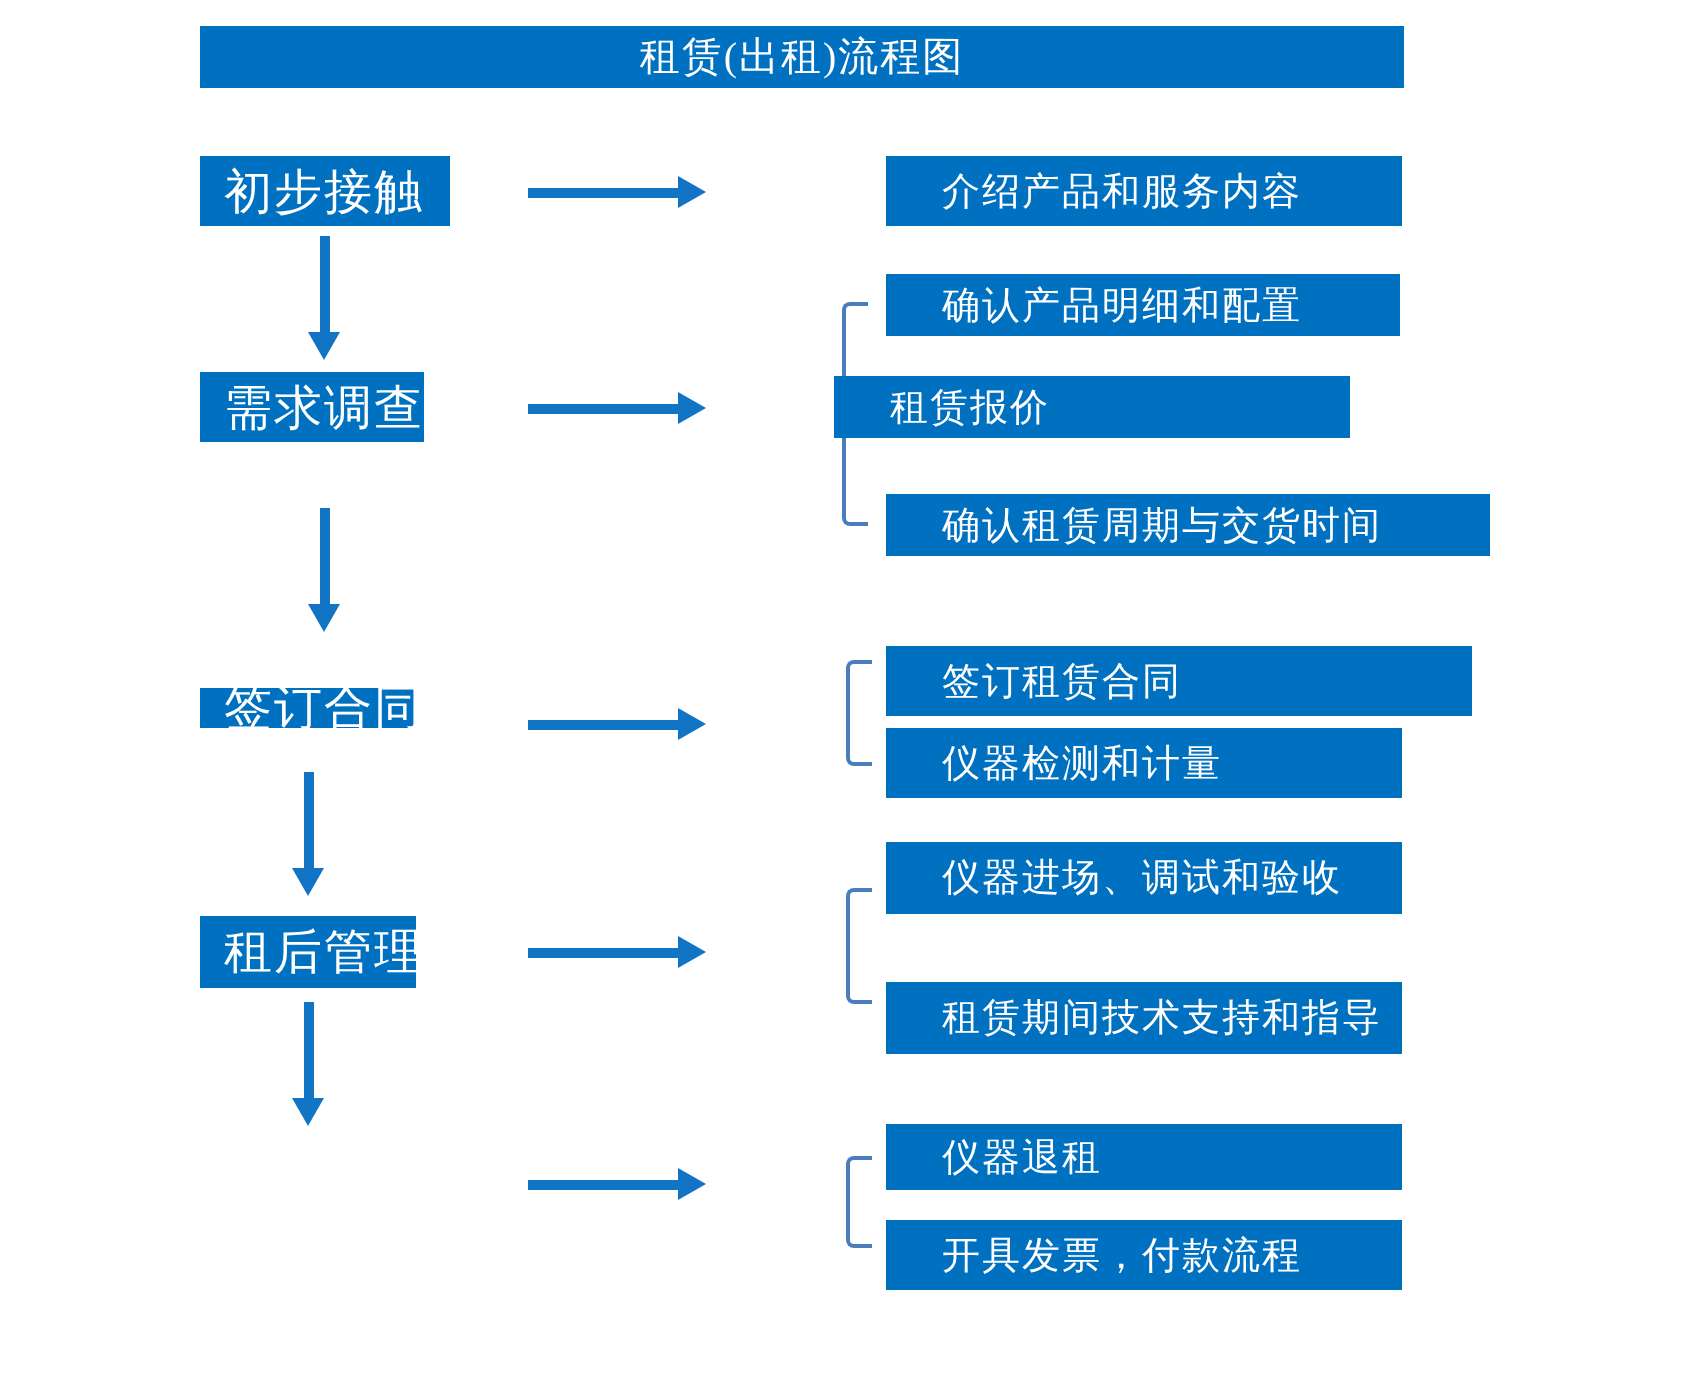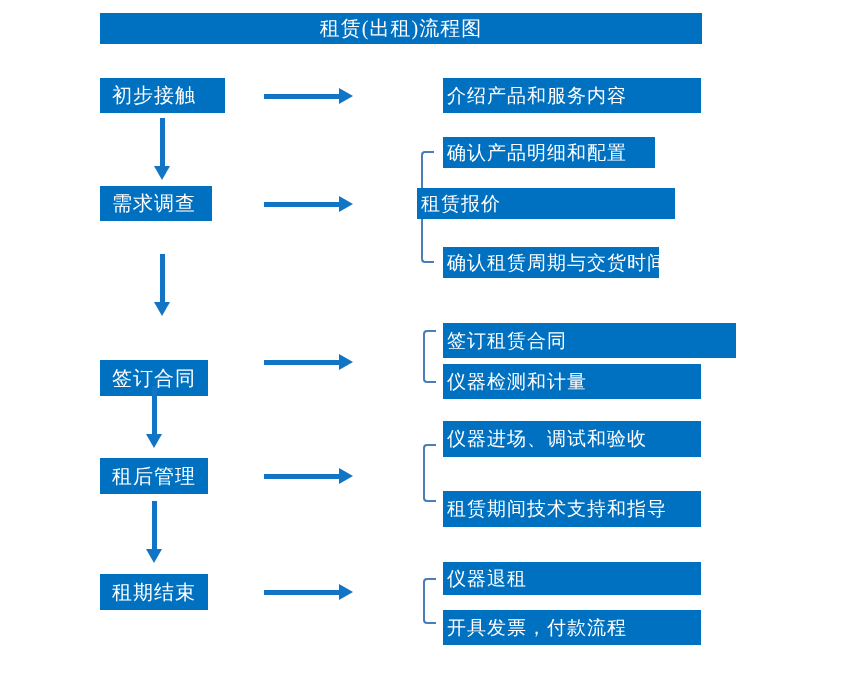--- a/index.html
+++ b/index.html
@@ -9,22 +9,22 @@
   .canvas{
     position:relative; width:844px; height:688px; background:var(--bg);
     font-family:"Liberation Serif","DejaVu Serif",serif; overflow:hidden;
   }
   .box{
     position:absolute; background:var(--fill); color:var(--txt);
     font-weight:normal; display:flex; align-items:center;
     box-sizing:border-box; white-space:nowrap; letter-spacing:1px;
   }
   .titlebar{ justify-content:center; font-size:20px; }
-  .stage{ padding-left:12px; font-size:20px; }
-  .detail{ padding-left:4px; font-size:19px; }
+  .stage{ padding-left:12px; font-size:24px; }
+  .detail{ padding-left:28px; font-size:19px; }
   .harrow{ position:absolute; display:flex; align-items:center; height:16px; }
   .harrow .shaft{ width:75px; height:5px; background:var(--arrow); }
   .harrow .head{ width:0; height:0; border-left:14px solid var(--arrow);
                  border-top:8px solid transparent; border-bottom:8px solid transparent; }
   .varrow{ position:absolute; display:flex; flex-direction:column; align-items:center; width:16px; }
   .varrow .shaft{ width:5px; flex:1; background:var(--arrow); }
   .varrow .head{ width:0; height:0; border-top:14px solid var(--arrow);
                  border-left:8px solid transparent; border-right:8px solid transparent; }
   .bracket{ position:absolute; width:13px; box-sizing:border-box;
             border:2px solid var(--bracket); border-right:none;
@@ -48,30 +48,30 @@
     <span class="shaft"></span>
     <span class="head"></span>
   </div>
 
   <div class="box stage" style="left:100px;top:186px;width:112px;height:35px">需求调查</div>
   <div class="harrow" style="left:264px;top:196px">
     <span class="shaft"></span>
     <span class="head"></span>
   </div>
   <div class="bracket" style="left:421px;top:151px;height:112px"></div>
-  <div class="box detail" style="left:443px;top:137px;width:212px;height:31px">确认产品明细和配置</div>
+  <div class="box detail" style="left:443px;top:137px;width:257px;height:31px">确认产品明细和配置</div>
   <div class="box detail" style="left:417px;top:188px;width:258px;height:31px">租赁报价</div>
-  <div class="box detail" style="left:443px;top:247px;width:216px;height:31px">确认租赁周期与交货时间</div>
+  <div class="box detail" style="left:443px;top:247px;width:302px;height:31px">确认租赁周期与交货时间</div>
 
   <div class="varrow" style="left:154px;top:254px;height:62px">
     <span class="shaft"></span>
     <span class="head"></span>
   </div>
 
-  <div class="box stage" style="left:100px;top:360px;width:108px;height:36px">签订合同</div>
+  <div class="box stage" style="left:100px;top:344px;width:108px;height:20px">签订合同</div>
   <div class="harrow" style="left:264px;top:354px">
     <span class="shaft"></span>
     <span class="head"></span>
   </div>
   <div class="bracket" style="left:423px;top:330px;height:53px"></div>
   <div class="box detail" style="left:443px;top:323px;width:293px;height:35px">签订租赁合同</div>
   <div class="box detail" style="left:443px;top:364px;width:258px;height:35px">仪器检测和计量</div>
 
   <div class="varrow" style="left:146px;top:386px;height:62px">
     <span class="shaft"></span>
@@ -85,21 +85,20 @@
   </div>
   <div class="bracket" style="left:423px;top:444px;height:58px"></div>
   <div class="box detail" style="left:443px;top:491px;width:258px;height:36px">租赁期间技术支持和指导</div>
   <div class="box detail" style="left:443px;top:421px;width:258px;height:36px">仪器进场、调试和验收</div>
 
   <div class="varrow" style="left:146px;top:501px;height:62px">
     <span class="shaft"></span>
     <span class="head"></span>
   </div>
 
-  <div class="box stage" style="left:100px;top:574px;width:108px;height:36px">租期结束</div>
   <div class="harrow" style="left:264px;top:584px">
     <span class="shaft"></span>
     <span class="head"></span>
   </div>
   <div class="bracket" style="left:423px;top:578px;height:46px"></div>
   <div class="box detail" style="left:443px;top:562px;width:258px;height:33px">仪器退租</div>
   <div class="box detail" style="left:443px;top:610px;width:258px;height:35px">开具发票，付款流程</div>
 
 </div>
 

